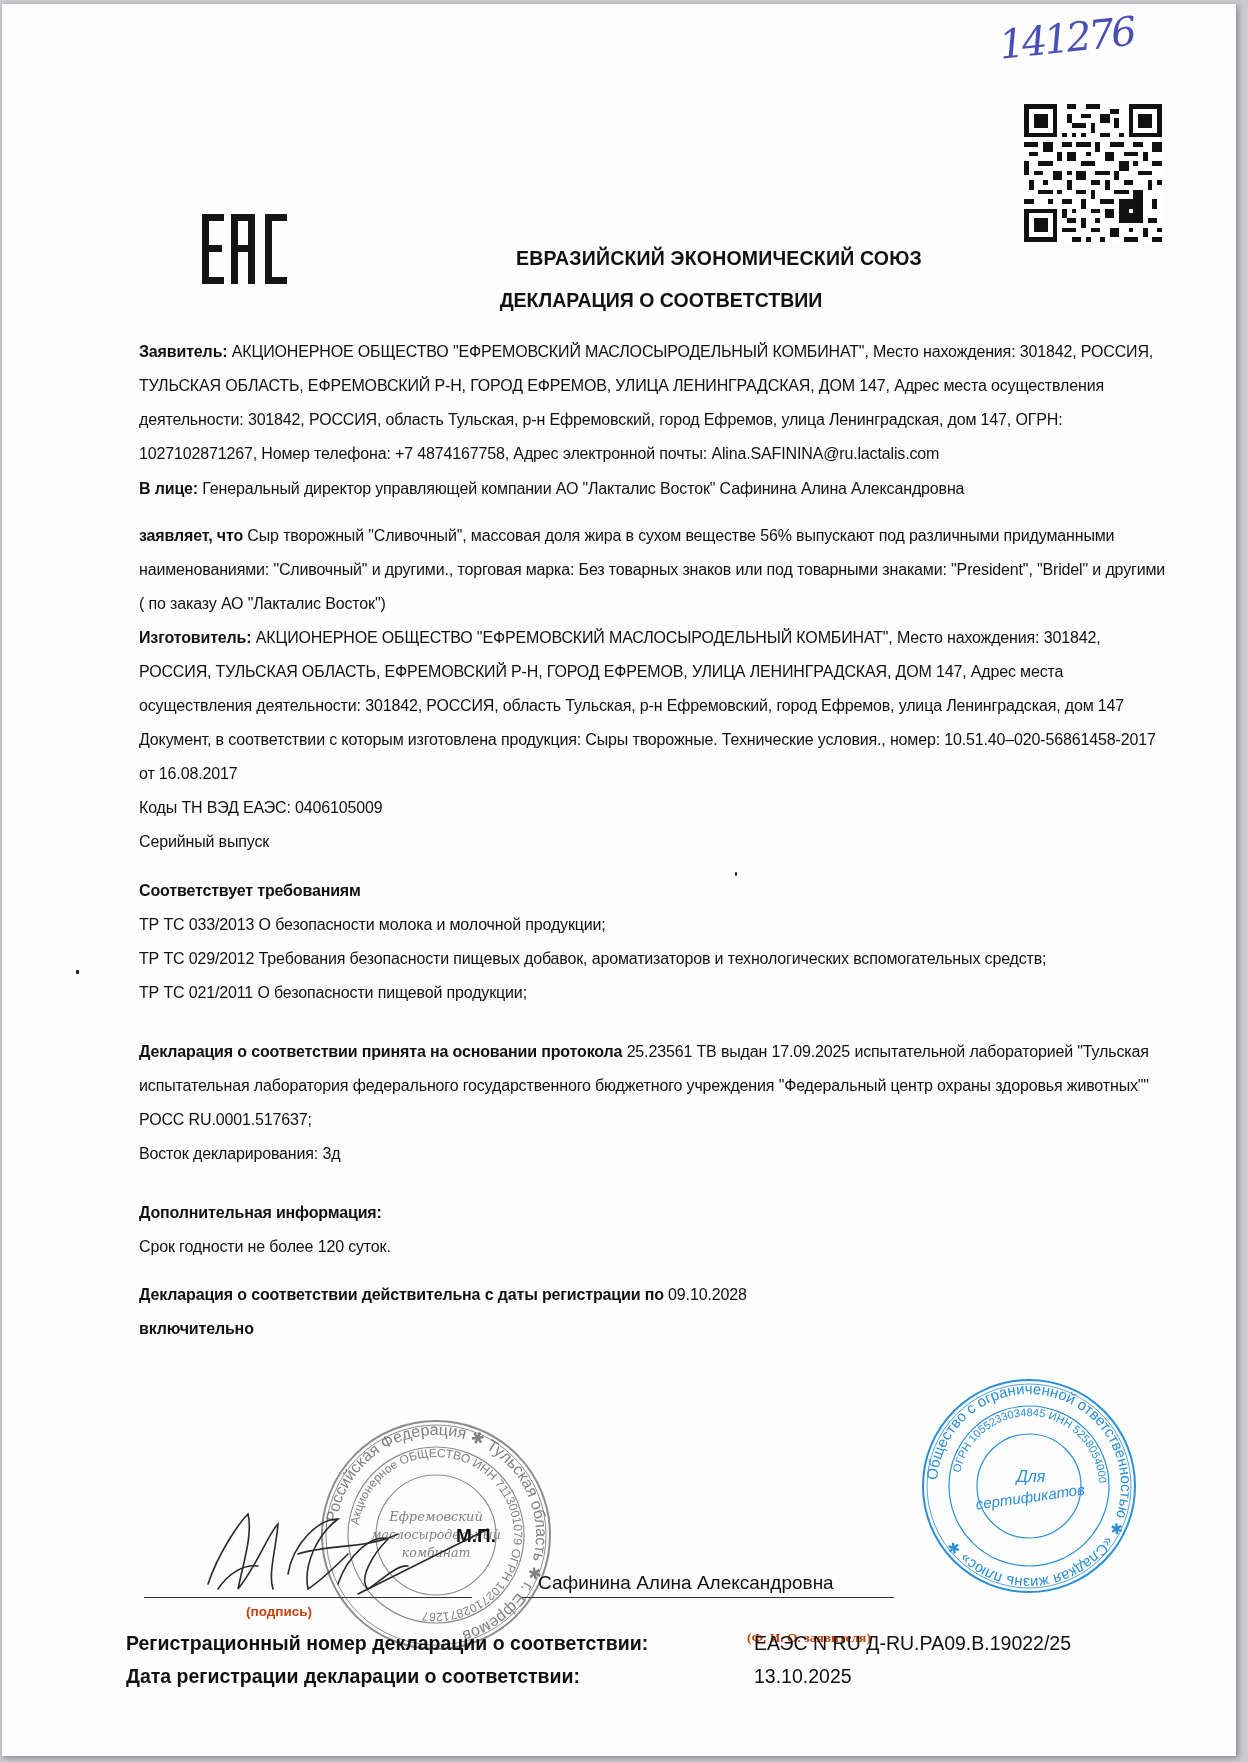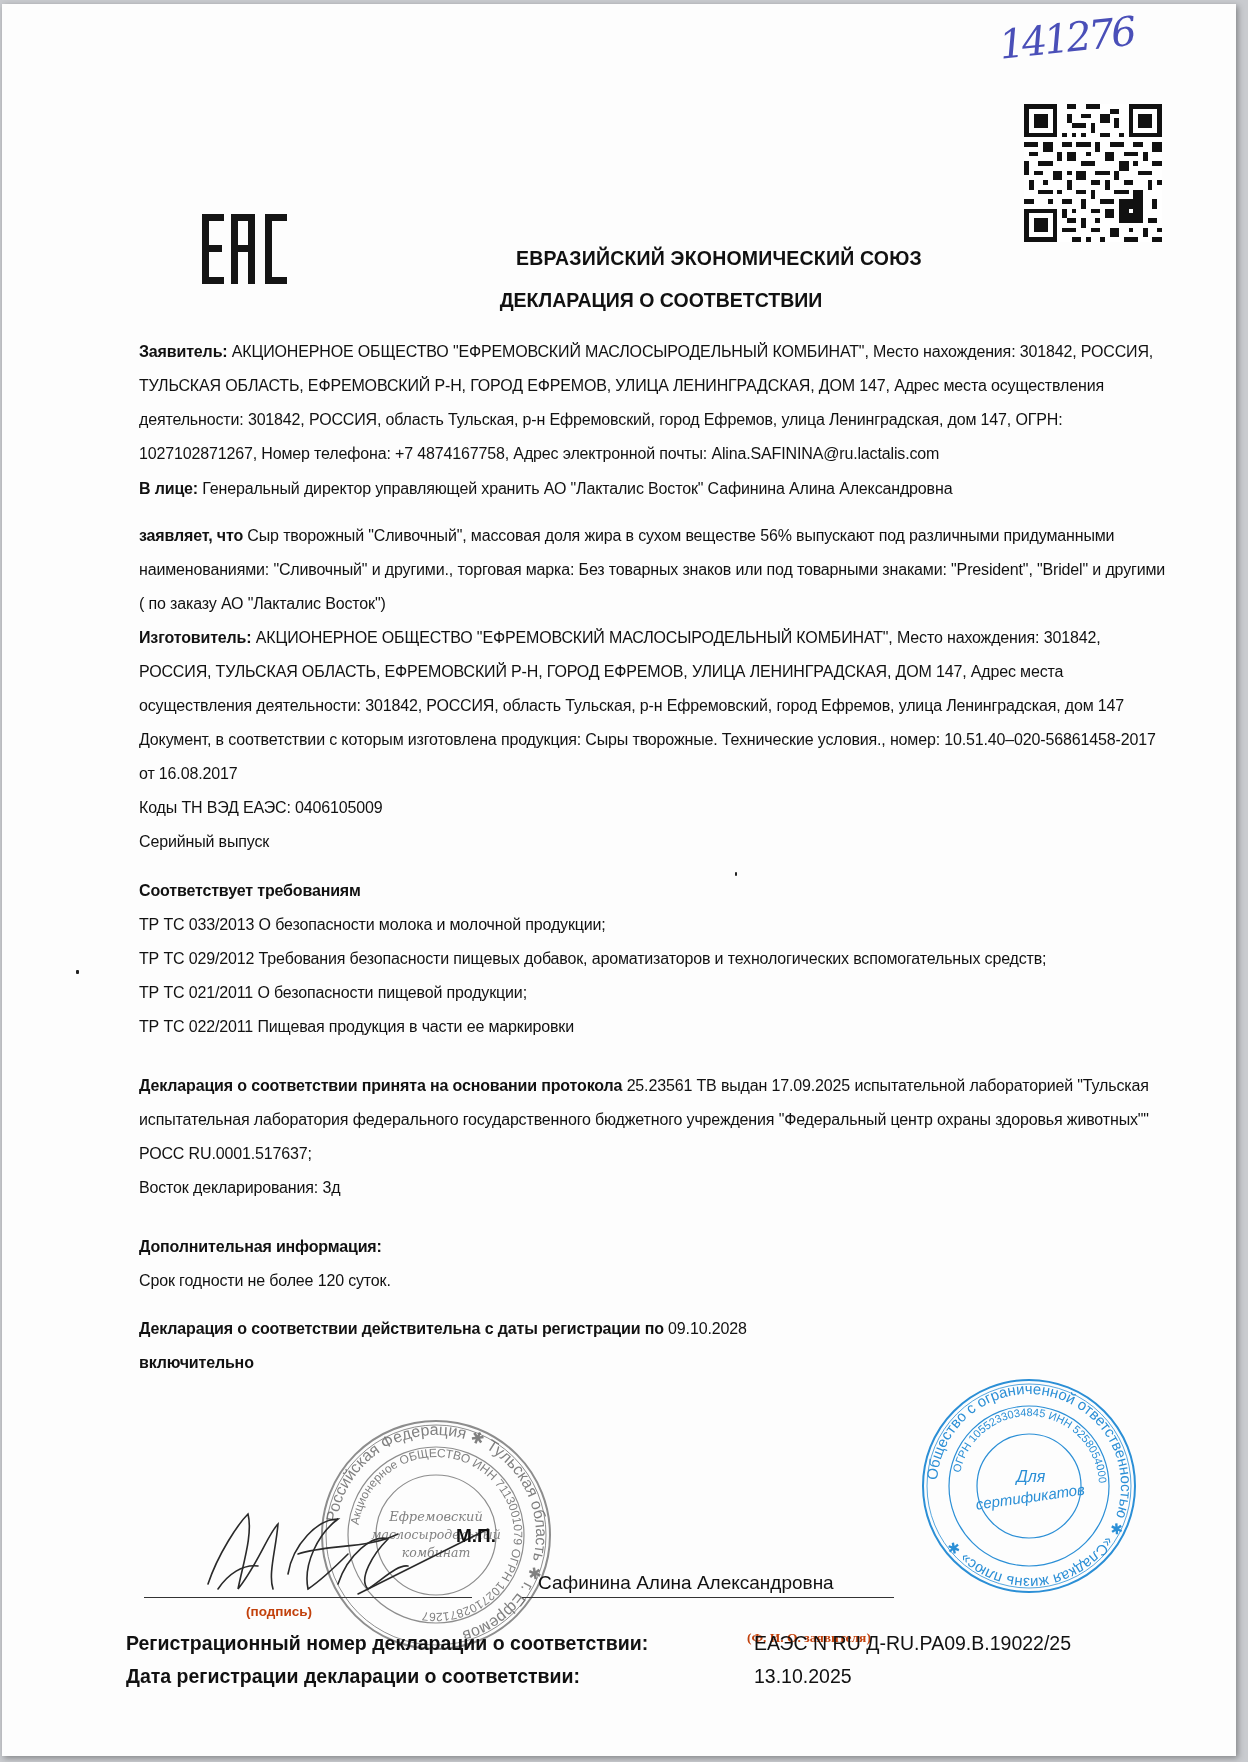--- a/index.html
+++ b/index.html
@@ -170,33 +170,32 @@
       <rect x="63" y="0" width="22" height="7"></rect>
       <rect x="63" y="63" width="22" height="7"></rect>
     </g>
   </svg>
 
   <div class="header-line1">ЕВРАЗИЙСКИЙ ЭКОНОМИЧЕСКИЙ СОЮЗ</div>
   <div class="header-line2">ДЕКЛАРАЦИЯ О СООТВЕТСТВИИ</div>
 
   <div class="body-text" style="top:331px;">
     <p><b>Заявитель:</b> <span>АКЦИОНЕРНОЕ ОБЩЕСТВО "ЕФРЕМОВСКИЙ МАСЛОСЫРОДЕЛЬНЫЙ КОМБИНАТ", Место нахождения: 301842, РОССИЯ,  ТУЛЬСКАЯ ОБЛАСТЬ, ЕФРЕМОВСКИЙ Р-Н, ГОРОД ЕФРЕМОВ, УЛИЦА ЛЕНИНГРАДСКАЯ, ДОМ 147, Адрес места осуществления деятельности: 301842, РОССИЯ, область Тульская, р-н Ефремовский, город Ефремов, улица Ленинградская, дом 147, ОГРН: 1027102871267, Номер телефона: +7 4874167758, Адрес электронной почты: Alina.SAFININA@ru.lactalis.com</span></p>
-    <p style="margin-top:1px;"><b>В лице:</b> <span>Генеральный директор управляющей хранить АО "Лакталис Восток" Сафинина Алина Александровна</span></p>
+    <p style="margin-top:1px;"><b>В лице:</b> <span>Генеральный директор управляющей компании АО "Лакталис Восток" Сафинина Алина Александровна</span></p>
     <div style="height:13px"></div>
     <p><b>заявляет, что</b> <span>Сыр творожный "Сливочный", массовая доля жира в сухом веществе 56% выпускают под различными придуманными наименованиями: "Сливочный" и другими., торговая марка: Без товарных знаков или под товарными знаками: "President", "Bridel" и другими ( по заказу АО "Лакталис Восток")</span></p>
     <p><b>Изготовитель:</b> <span>АКЦИОНЕРНОЕ ОБЩЕСТВО "ЕФРЕМОВСКИЙ МАСЛОСЫРОДЕЛЬНЫЙ КОМБИНАТ", Место нахождения: 301842, РОССИЯ,  ТУЛЬСКАЯ ОБЛАСТЬ, ЕФРЕМОВСКИЙ Р-Н, ГОРОД ЕФРЕМОВ, УЛИЦА ЛЕНИНГРАДСКАЯ, ДОМ 147, Адрес места осуществления деятельности: 301842, РОССИЯ, область Тульская, р-н Ефремовский, город Ефремов, улица Ленинградская, дом 147</span></p>
     <p>Документ, в соответствии с которым изготовлена продукция: Сыры творожные. Технические условия., номер: 10.51.40–020-56861458-2017 от 16.08.2017</p>
     <p>Коды ТН ВЭД ЕАЭС: 0406105009</p>
     <p>Серийный выпуск</p>
     <div style="height:15px"></div>
     <p style="font-weight:bold;">Соответствует требованиям</p>
     <p>ТР ТС 033/2013 О безопасности молока и молочной продукции;</p>
     <p>ТР ТС 029/2012 Требования безопасности пищевых добавок, ароматизаторов и технологических вспомогательных средств;</p>
     <p>ТР ТС 021/2011 О безопасности пищевой продукции;</p>
-    <p>ТР ТС 022/2011 Пищевая продукция в части ее маркировки</p>
     <div style="height:25px"></div>
     <p><b>Декларация о соответствии принята на основании протокола</b> <span>25.23561 ТВ выдан 17.09.2025 испытательной лабораторией "Тульская испытательная лаборатория федерального государственного бюджетного учреждения "Федеральный центр охраны здоровья животных"" РОСС RU.0001.517637;</span></p>
     <p>Восток декларирования: 3д</p>
     <div style="height:25px"></div>
     <p style="font-weight:bold;">Дополнительная информация:</p>
     <p>Срок годности не более 120 суток.</p>
     <div style="height:14px"></div>
     <p><b>Декларация о соответствии действительна с даты регистрации по</b> <span>09.10.2028</span><br><b>включительно</b></p>
   </div>
 

